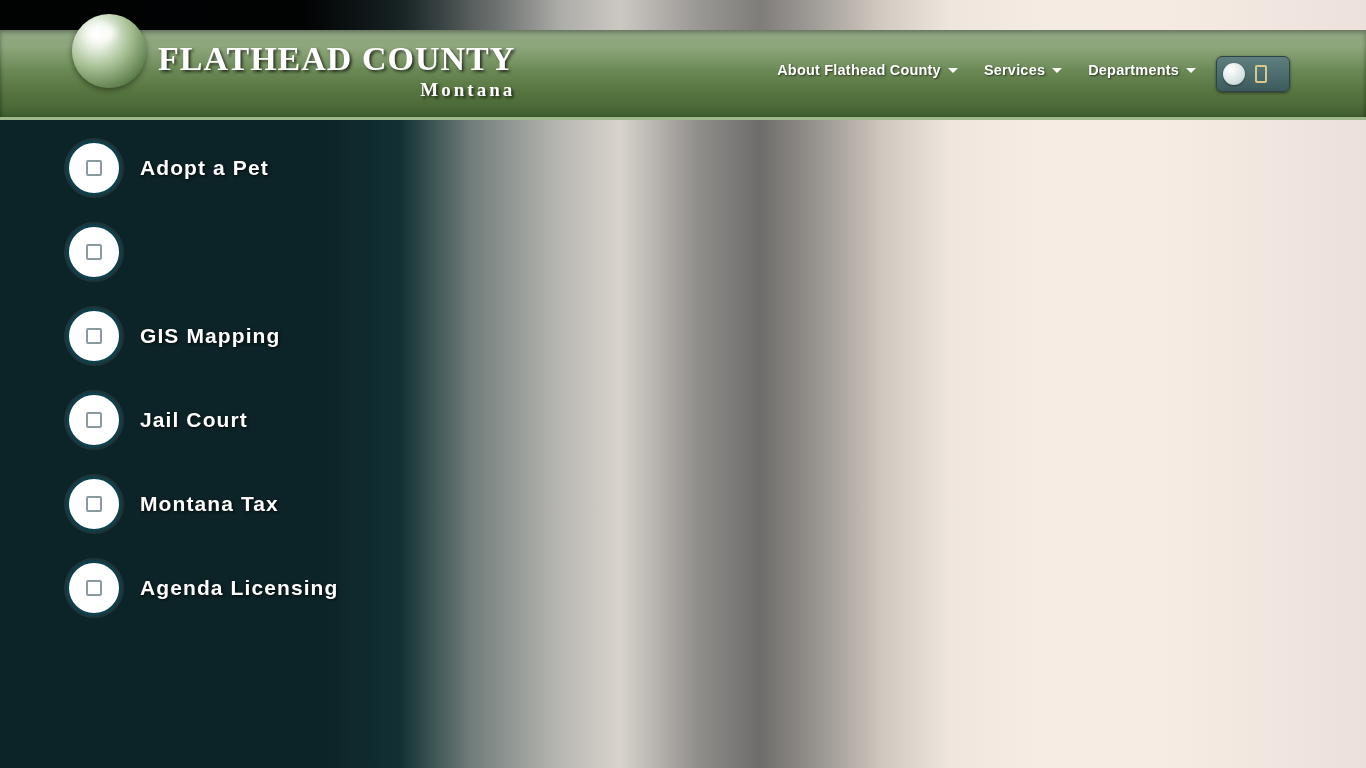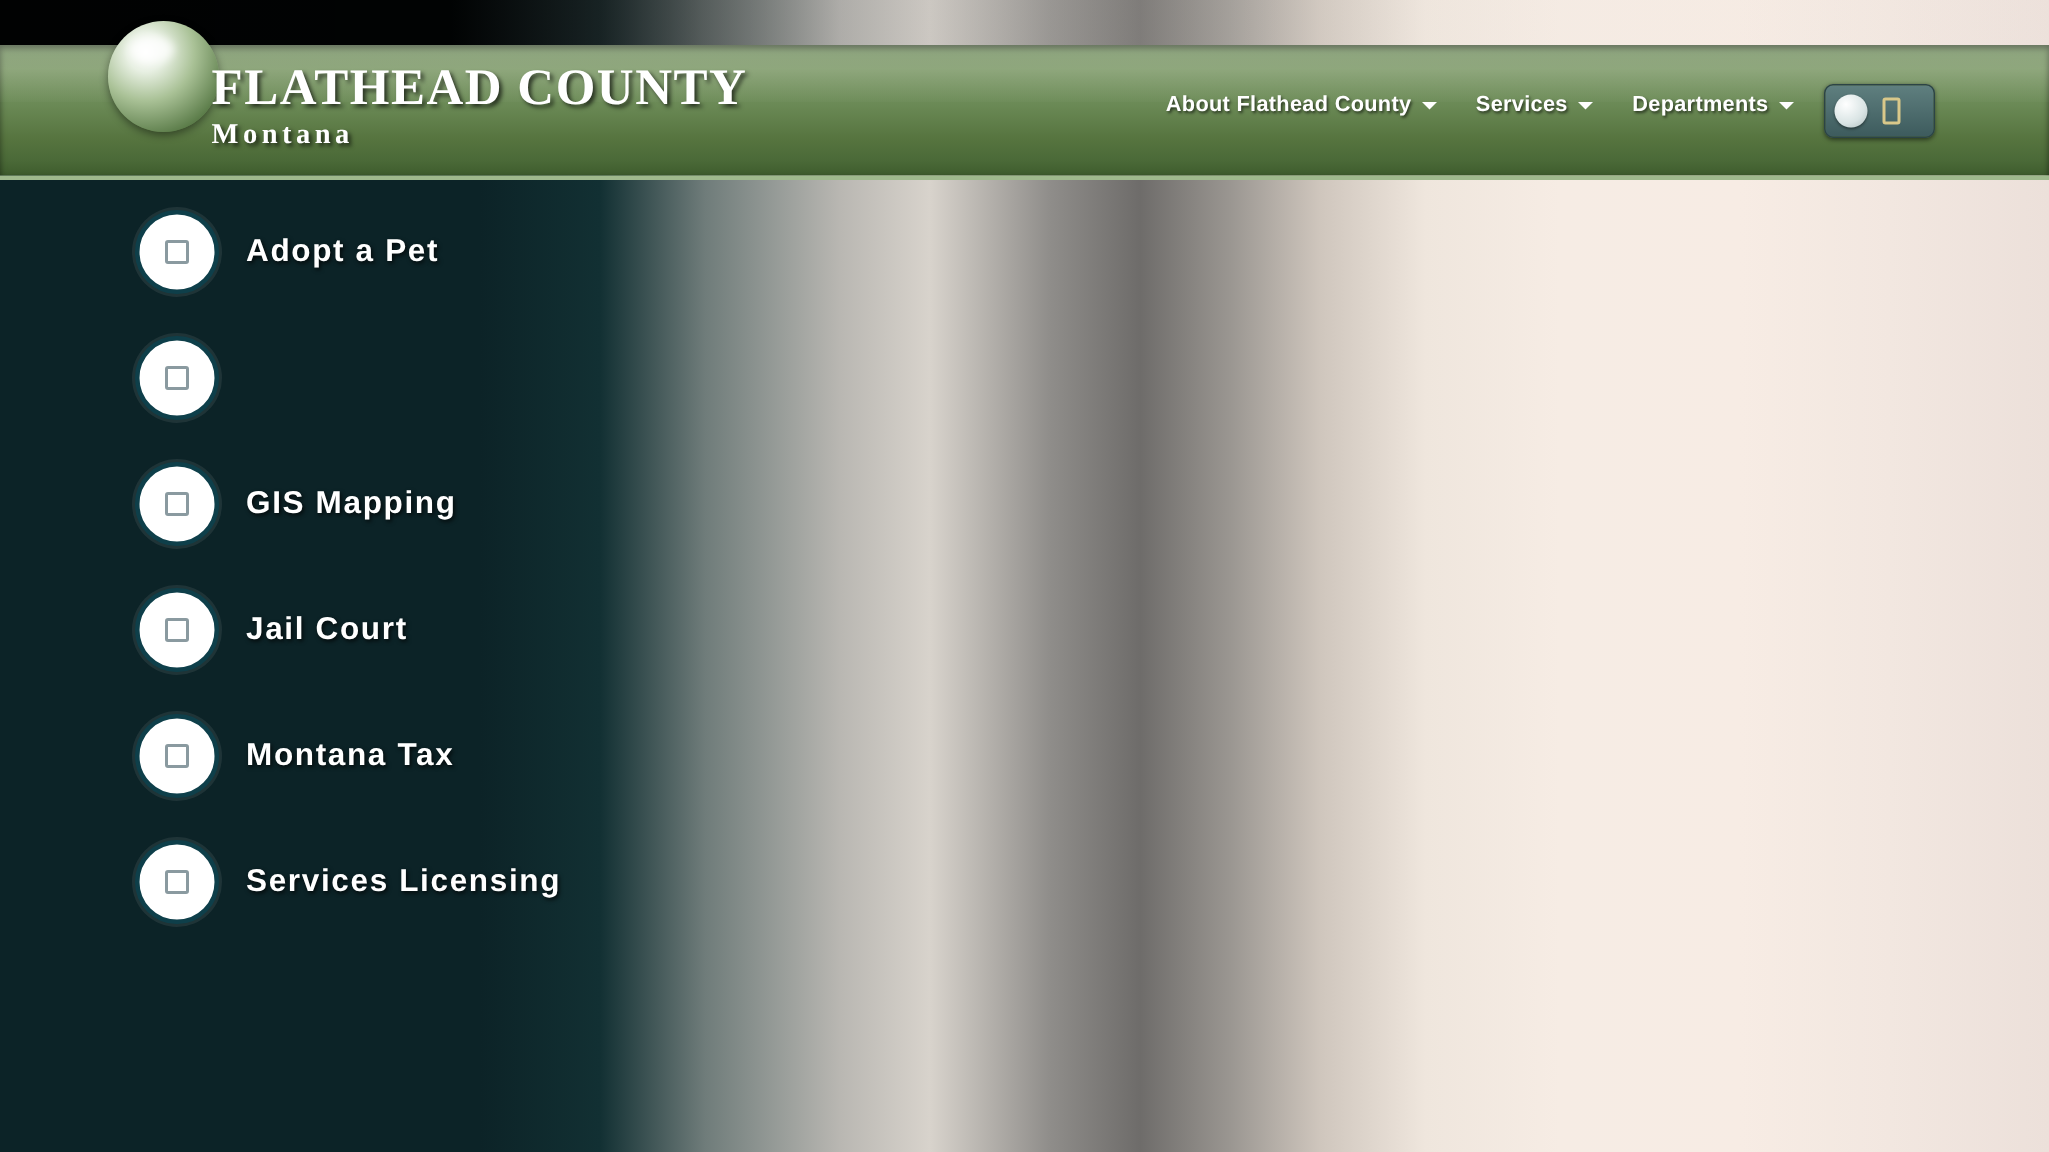--- a/index.html
+++ b/index.html
@@ -95,24 +95,25 @@
     position: absolute;
     left: 14px; top: 10px;
     width: 30px; height: 18px;
     border-radius: 50%;
     background: rgba(255,255,255,0.75);
     filter: blur(3px);
   }
 
   .brand {
     position: absolute;
-    left: 141px;
+    left: 158px;
     top: 10px;
     color: #ffffff;
     text-shadow: 2px 2px 3px rgba(0,0,0,0.65);
+    text-align: right;
   }
   .brand-title {
     font-family: "Liberation Serif", serif;
     font-size: 34px;
     font-weight: bold;
     letter-spacing: 1px;
     line-height: 38px;
   }
   .brand-sub {
     font-family: "Liberation Serif", serif;
@@ -183,21 +184,21 @@
   .links {
     position: absolute;
     left: 0;
     top: 126px;
     width: 520px;
   }
   .link-row {
     display: flex;
     align-items: center;
     height: 84px;
-    padding-left: 90px;
+    padding-left: 66px;
     cursor: pointer;
   }
   .bullet {
     width: 56px;
     height: 56px;
     border-radius: 50%;
     background: #ffffff;
     border: 3px solid #0e3f4a;
     box-shadow: 0 0 0 2px rgba(255,255,255,0.08);
     display: flex;
@@ -295,18 +296,18 @@
       <div class="bullet">
         <div class="bullet-inner"></div>
       </div>
       <div class="link-label">Montana Tax</div>
     </div>
 
     <div class="link-row">
       <div class="bullet">
         <div class="bullet-inner"></div>
       </div>
-      <div class="link-label">Services Licensing</div>
+      <div class="link-label">Agenda Licensing</div>
     </div>
 
   </div>
 
 </div>
 
 </body></html>

